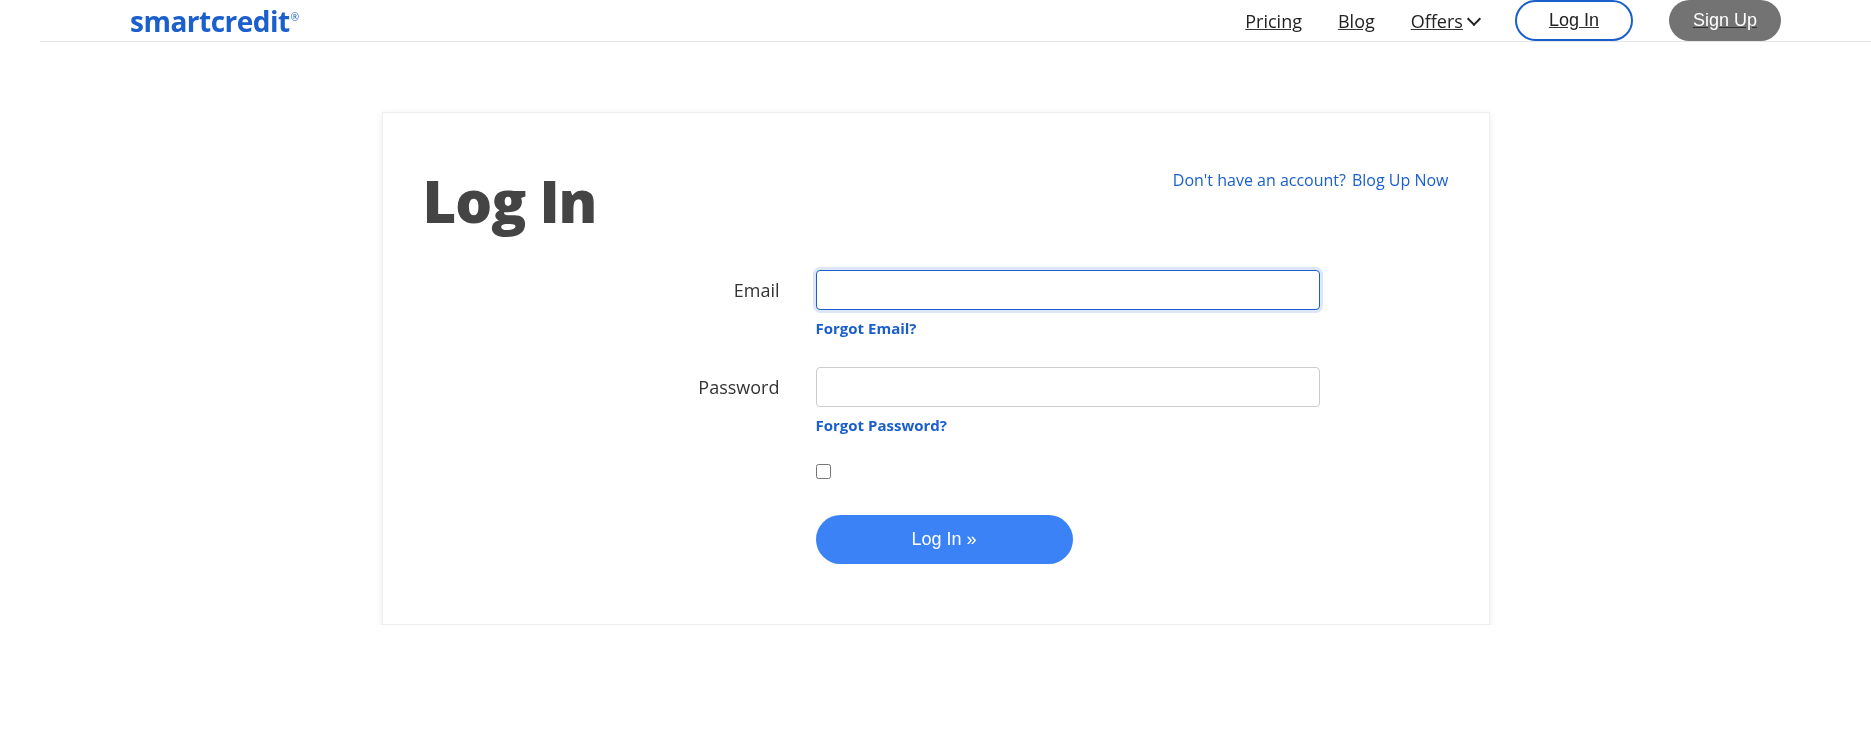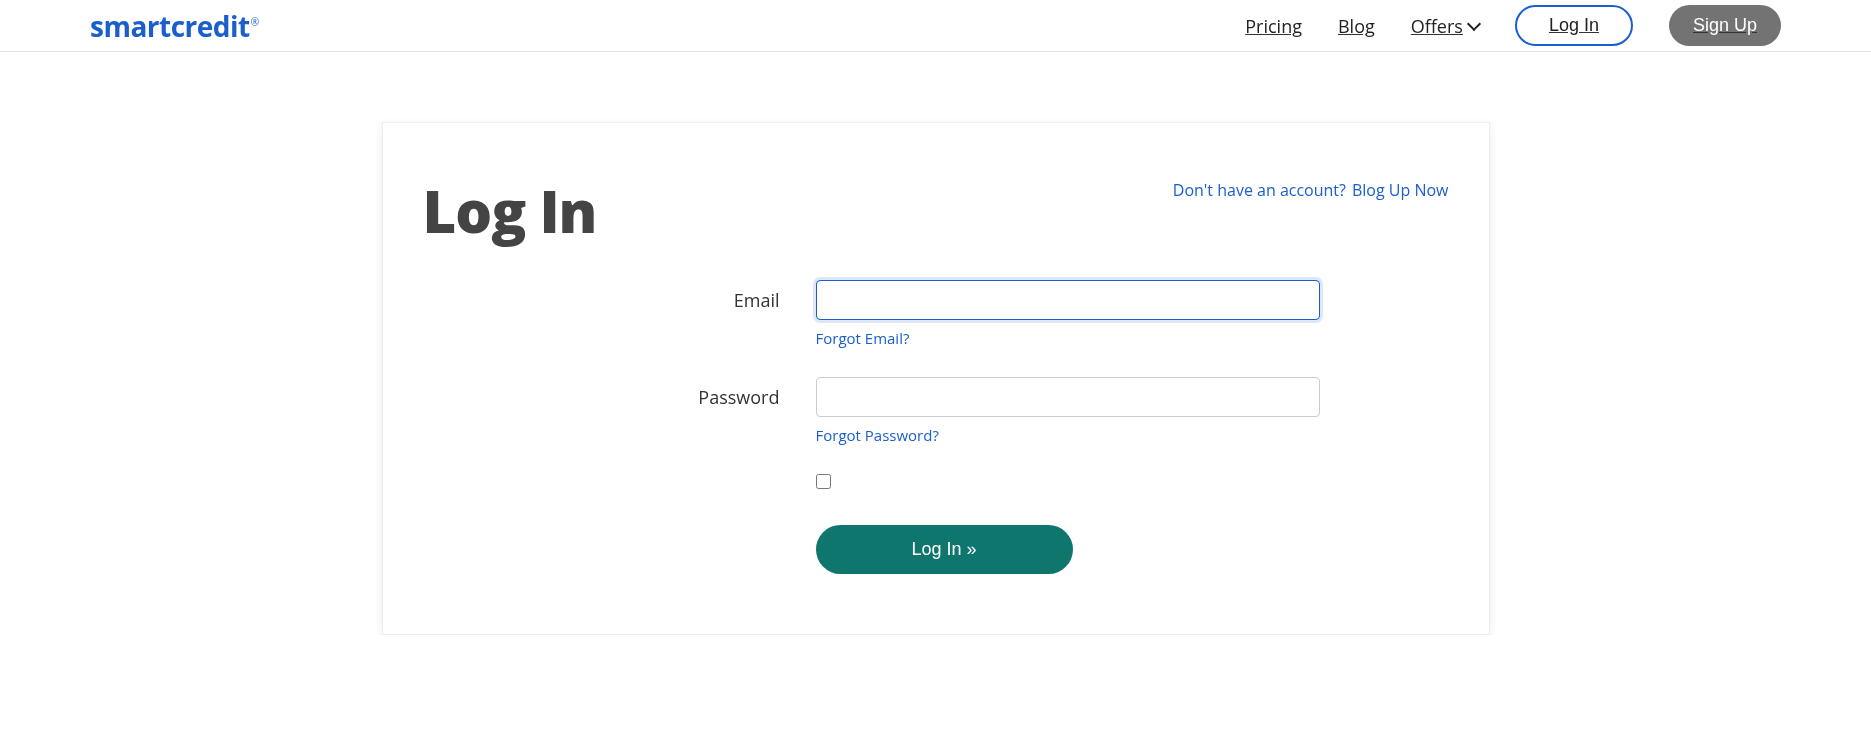--- a/index.html
+++ b/index.html
@@ -10,22 +10,23 @@
     body {
       font-family: -apple-system, BlinkMacSystemFont, "Segoe UI", "Open Sans", Helvetica, Arial, sans-serif;
       background: #fff;
       color: #333;
     }
     .header {
       display: flex;
       align-items: center;
       justify-content: space-between;
       padding: 0 90px;
-      height: 52px;
+      height: 42px;
       border-bottom: 1px solid #e5e5e5;
+      margin-left: 40px;
     }
     .logo {
       font-size: 28px;
       font-weight: 700;
       color: #1a5fcc;
       letter-spacing: -0.5px;
       position: relative;
     }
     .logo .reg {
       font-size: 10px;
@@ -141,20 +142,21 @@
       box-shadow: 0 0 0 3px rgba(26,95,204,0.15);
       outline: none;
     }
     .helper-link {
       display: inline-block;
       margin-top: 8px;
       font-size: 15px;
       color: #1a5fcc;
       text-decoration: none;
       cursor: pointer;
+      font-weight: bold;
     }
     .checkbox-row {
       display: flex;
       align-items: center;
       gap: 12px;
       margin-left: 320px;
       margin-bottom: 36px;
     }
     .checkbox {
       width: 15px;
@@ -162,21 +164,21 @@
       cursor: pointer;
     }
     .checkbox-label {
       font-size: 18px;
       color: #333;
     }
     .submit-row {
       margin-left: 320px;
     }
     .btn-submit {
-      background: #0f766e;
+      background: #3b82f6;
       color: #fff;
       border: none;
       border-radius: 999px;
       padding: 14px 96px;
       font-size: 18px;
       cursor: pointer;
     }
   </style>
 </head>
 <body>

